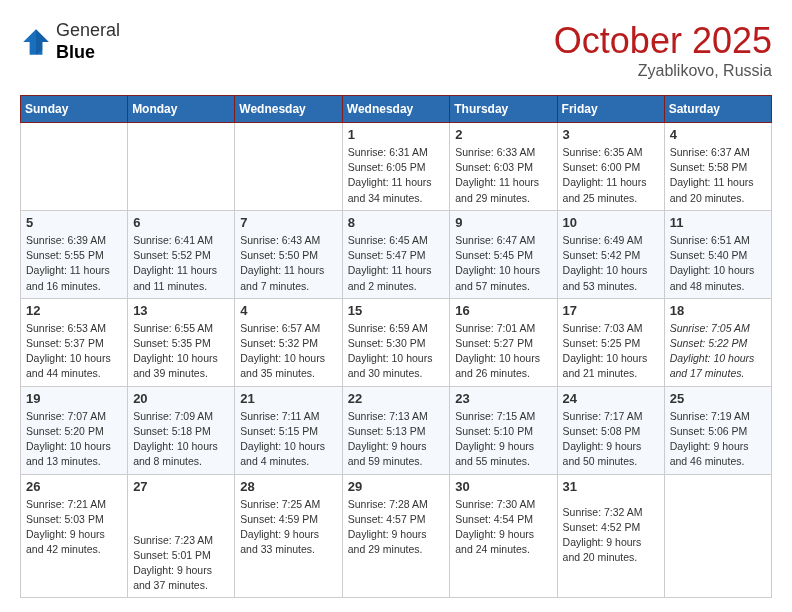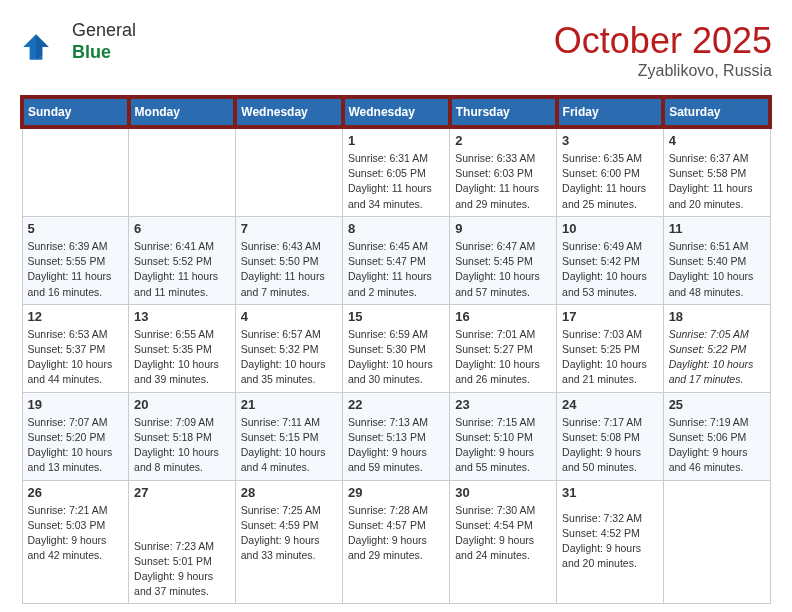--- a/index.html
+++ b/index.html
@@ -11,29 +11,29 @@
       padding: 20px;
     }
     .header {
       display: flex;
       justify-content: space-between;
       align-items: flex-start;
       margin-bottom: 15px;
     }
     .logo {
       display: flex;
-      align-items: flex-end;
-      gap: 20px;
+      align-items: center;
+      gap: 4px;
     }
     .logo-text {
       font-size: 18px;
       line-height: 1.2;
     }
     .logo-general { color: #333; font-weight: normal; }
-    .logo-blue { color: #15803d; font-weight: bold; }
+    .logo-blue { color: #000000; font-weight: bold; }
     .logo-icon {
       width: 32px;
       height: 32px;
     }
     .title-block {
       text-align: right;
     }
     .month-title {
       font-size: 36px;
       color: #b91c1c;
@@ -48,21 +48,21 @@
       border-collapse: collapse;
       font-size: 11px;
     }
     .calendar thead th {
       background: #2b6cb0;
       color: #fff;
       padding: 6px 4px;
       text-align: left;
       font-size: 12px;
       font-weight: bold;
-      border: 4px solid #7f1d1d;
+      border: 1px solid #7f1d1d;
     }
     .calendar tbody td {
       border: 1px solid #ccc;
       vertical-align: top;
       padding: 4px 5px;
       width: 108px;
       min-height: 80px;
       background: #fff;
     }
     .calendar tbody tr:nth-child(even) td {

